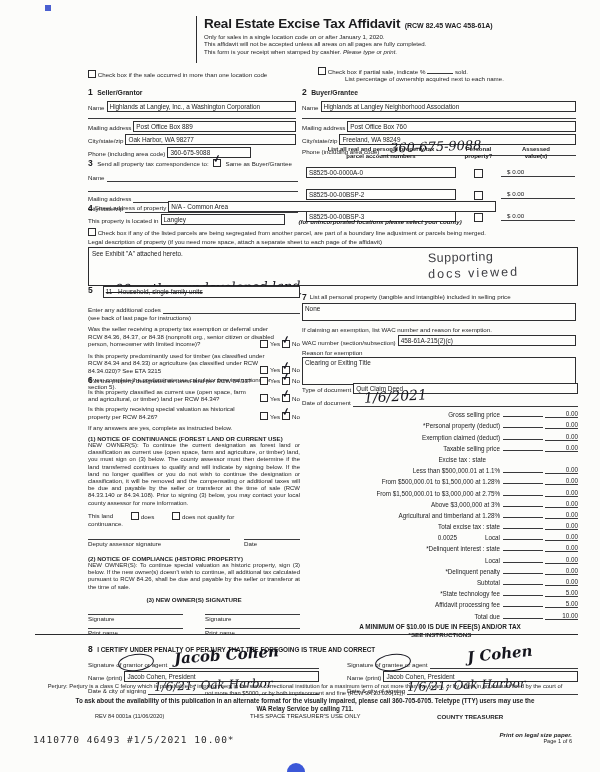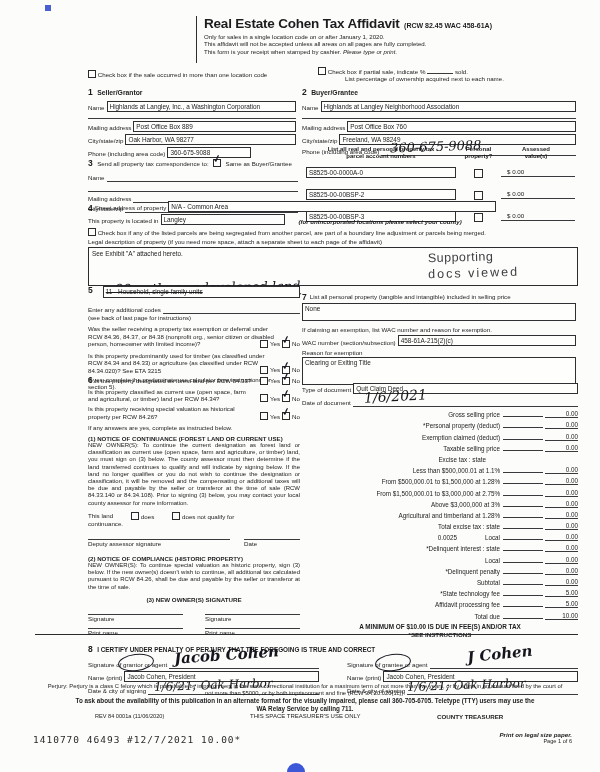--- a/index.html
+++ b/index.html
@@ -38,21 +38,21 @@
 
 <div class="page">
 
   <div class="abs" style="left:45px;top:5px;width:6px;height:6px;background:#4a5fd0;"></div>
   <div class="abs" style="left:287px;top:763px;width:18px;height:9px;background:#3c58d8;border-radius:9px 9px 0 0;"></div>
 
   <div class="abs" style="left:196px;top:16px;width:1px;height:47px;background:#2d2d2f;"></div>
 
   <div class="abs" style="left:204px;top:15px;width:380px;">
     <div style="line-height:1;">
-      <span style="font-size:13.5px;font-weight:bold;letter-spacing:-0.2px;">Real Estate Cohen Tax Affidavit</span>
+      <span style="font-size:13.5px;font-weight:bold;letter-spacing:-0.2px;">Real Estate Excise Tax Affidavit</span>
       <span style="font-size:7px;font-weight:bold;">(RCW 82.45 WAC 458-61A)</span>
     </div>
     <div class="t6" style="margin-top:2px;">Only for sales in a single location code on or after January 1, 2020.</div>
     <div class="t6">This affidavit will not be accepted unless all areas on all pages are fully completed.</div>
     <div class="t6">
       <span>This form is your receipt when stamped by cashier.</span>
       <span class="it">Please type or print.</span>
     </div>
   </div>
 
@@ -457,20 +457,20 @@
     </div>
   </div>
 
   <div class="abs" style="left:45px;top:683px;width:520px;text-align:center;font-size:5.8px;line-height:1.25;">Perjury: Perjury is a class C felony which is punishable by imprisonment in the state correctional institution for a maximum term of not more than five years, or by a fine in an amount fixed by the court of not more than $5000, or by both imprisonment and fine (RCW 9A.20.020(1c)).</div>
   <div class="abs bold" style="left:75px;top:697px;width:460px;text-align:center;font-size:6.3px;line-height:1.25;">To ask about the availability of this publication in an alternate format for the visually impaired, please call 360-705-6705. Teletype (TTY) users may use the WA Relay Service by calling 711.</div>
 
   <div class="abs t5" style="left:95px;top:713px;">REV 84 0001a (11/06/2020)</div>
   <div class="abs" style="left:250px;top:713px;font-size:6px;">THIS SPACE TREASURER'S USE ONLY</div>
   <div class="abs bold" style="left:437px;top:713px;font-size:6.2px;">COUNTY TREASURER</div>
 
-  <div class="abs mono" style="left:33px;top:734px;font-size:9.5px;letter-spacing:1px;color:#2a2a2c;">1410770 46493 #12/7/2021 10.00*</div>
+  <div class="abs mono" style="left:33px;top:734px;font-size:9.5px;letter-spacing:1px;color:#2a2a2c;">1410770 46493 #1/5/2021 10.00*</div>
 
   <div class="abs" style="right:28px;top:731px;text-align:right;">
     <div class="bold it" style="font-size:6.2px;">Print on legal size paper.</div>
     <div class="t5">Page 1 of 6</div>
   </div>
 
 </div>
 
 </body></html>

